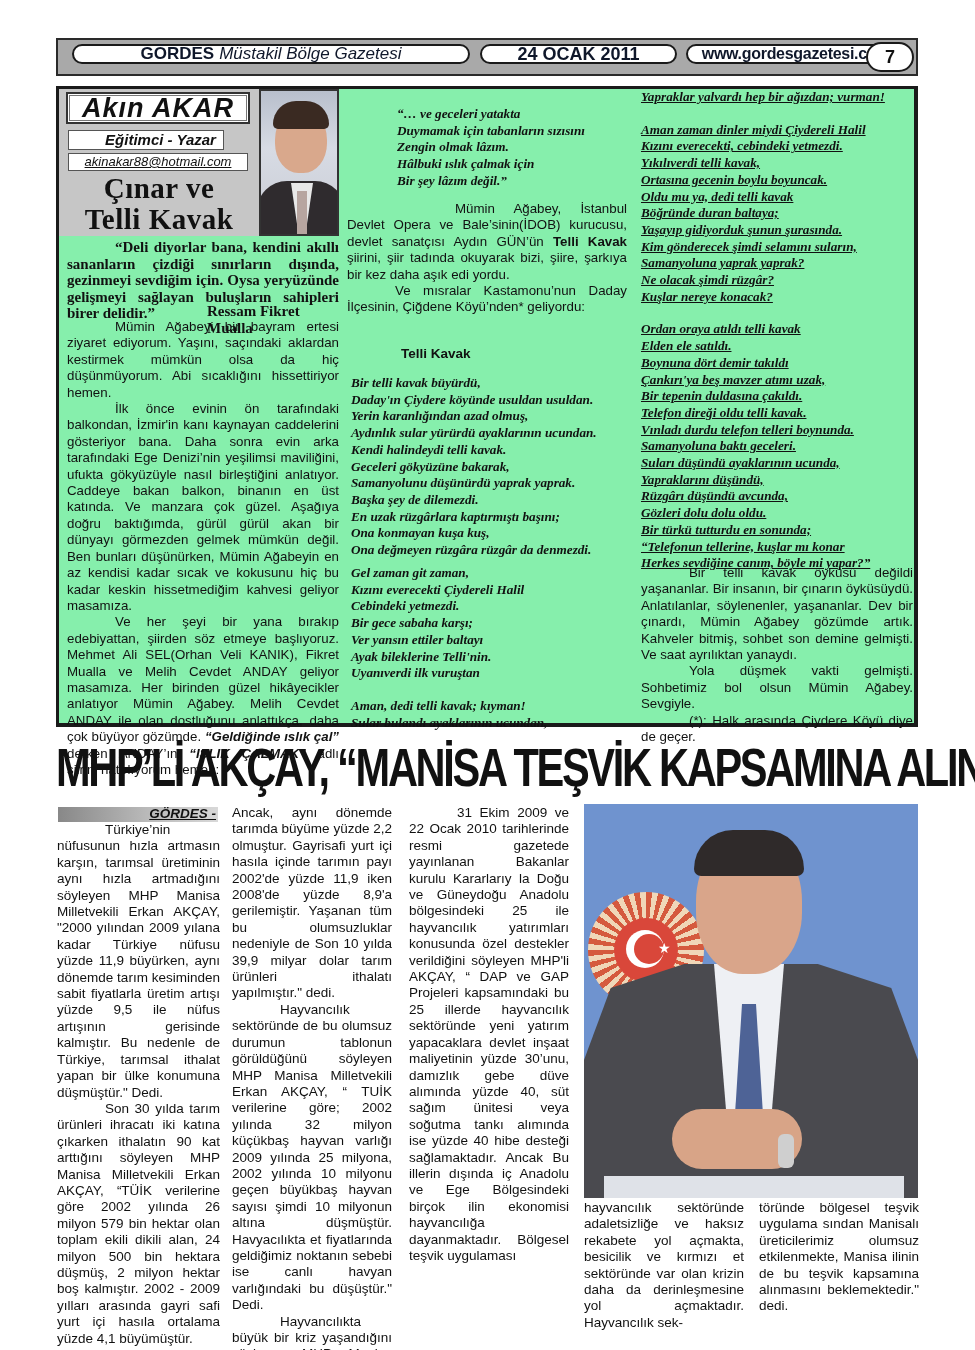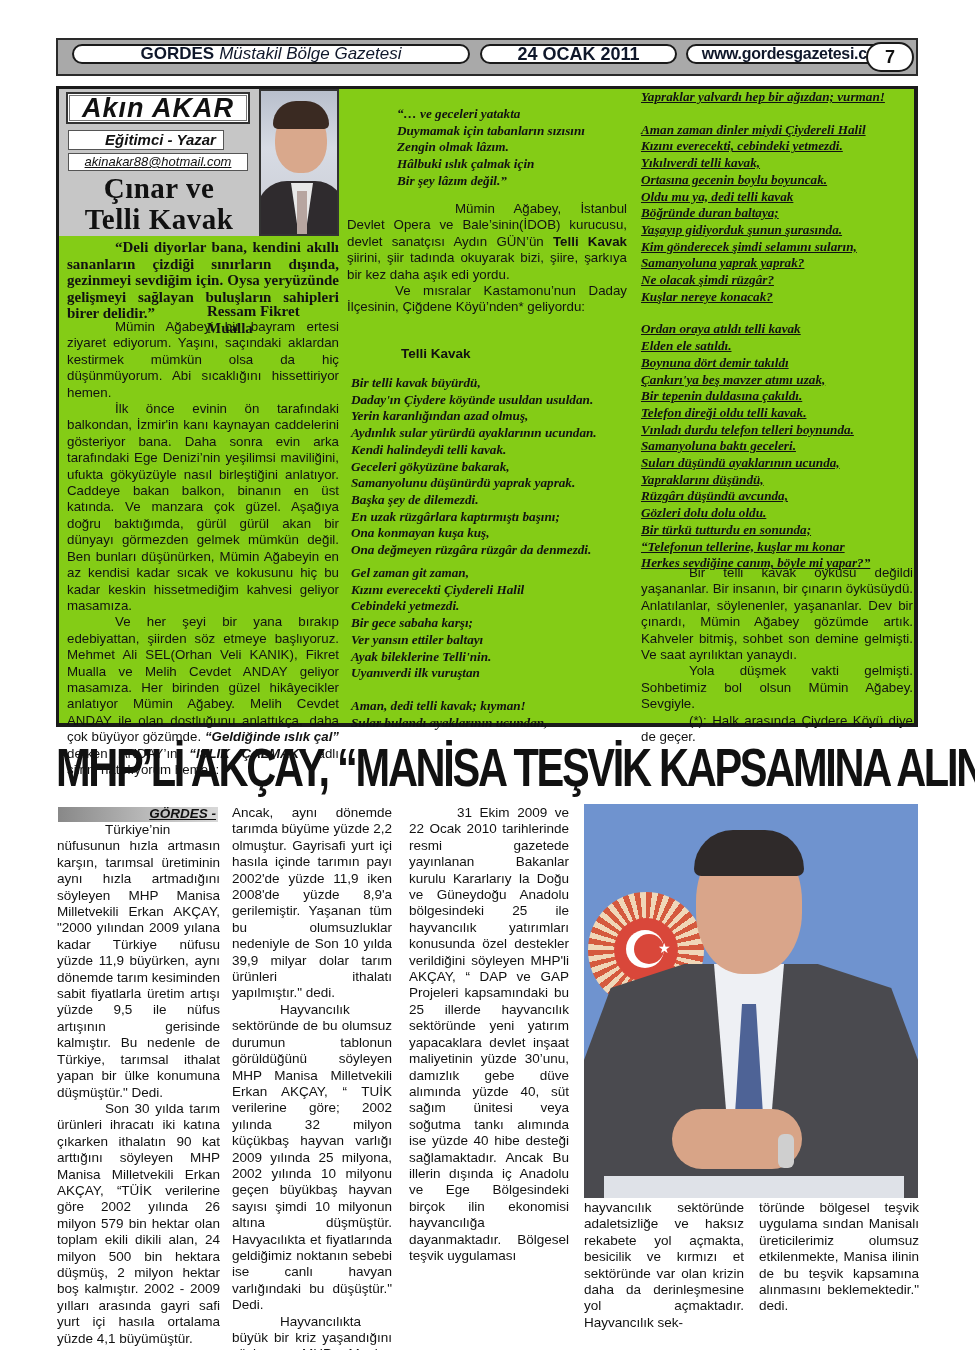--- a/index.html
+++ b/index.html
@@ -24,21 +24,21 @@
   .pill-date { left: 422px; width: 197px; font-weight: bold; font-size: 18px; }
   .pill-url  { left: 628px; width: 220px; font-weight: bold; font-size: 16px; letter-spacing: -0.3px; }
   .pill-page-real { position: absolute; left: 866px; top: 42px; width: 48px; height: 30px;
     background:#fff; border:2px solid #1a1a1a; border-radius: 15px;
     display:flex; align-items:center; justify-content:center; font-weight:bold; font-size:18px; }
 
   
   .article1 {
     position: absolute; left: 56px; top: 86px; width: 862px; height: 641px;
     border: 3px solid #1a1a1a; border-right-width: 4px; border-bottom-width: 4px;
-    background: #84cc16;
+    background: #86efac;
   }
   .author-block {
     position: absolute; left: 0; top: 0; width: 200px; height: 147px;
     background: #c6c6c6;
   }
   .author-name {
     position: absolute; left: 7px; top: 3px; width: 184px; height: 32px;
     background: #fff; border: 2px solid #333; outline: 1px solid #777; outline-offset: -4px;
     font-family: "Liberation Sans", sans-serif; font-style: italic; font-weight: bold;
     font-size: 27px; text-align: center; line-height: 29px; letter-spacing: 1px;

